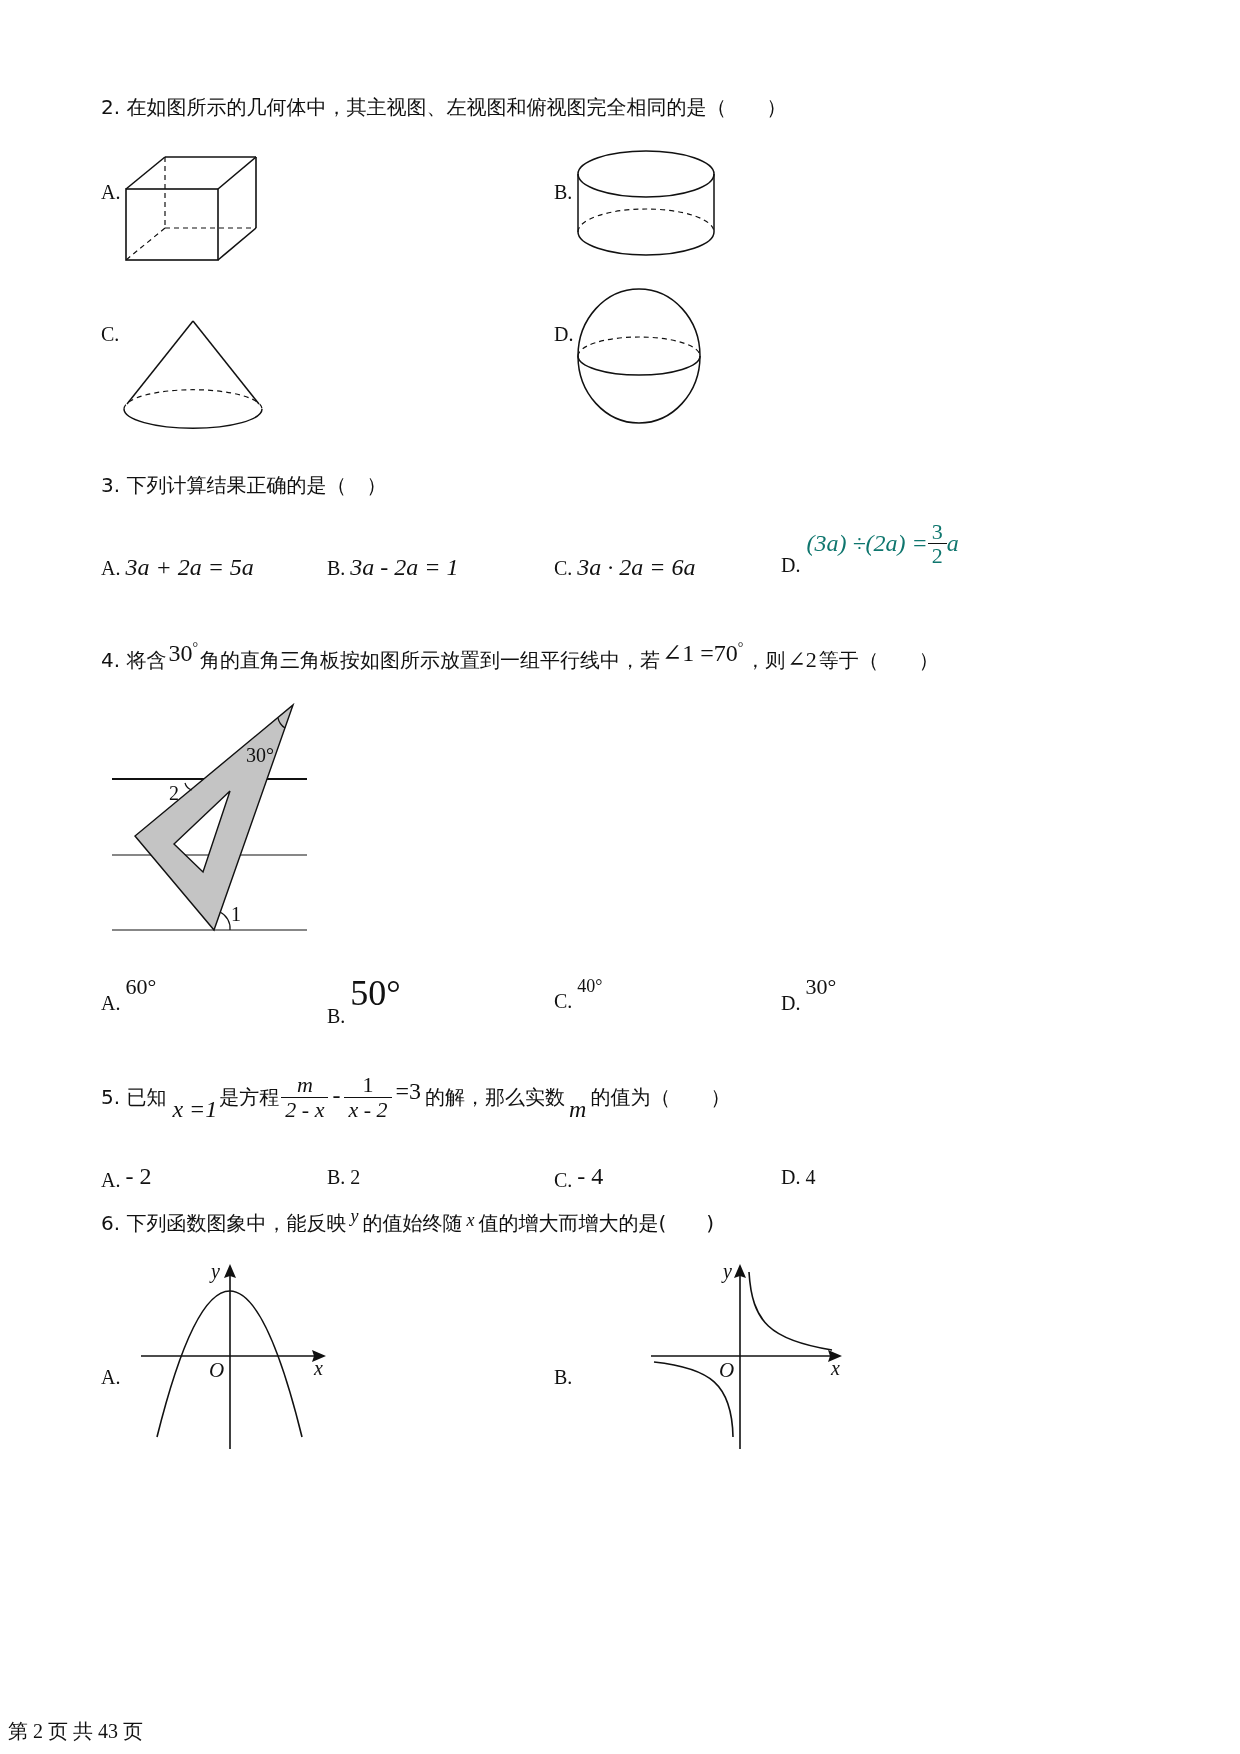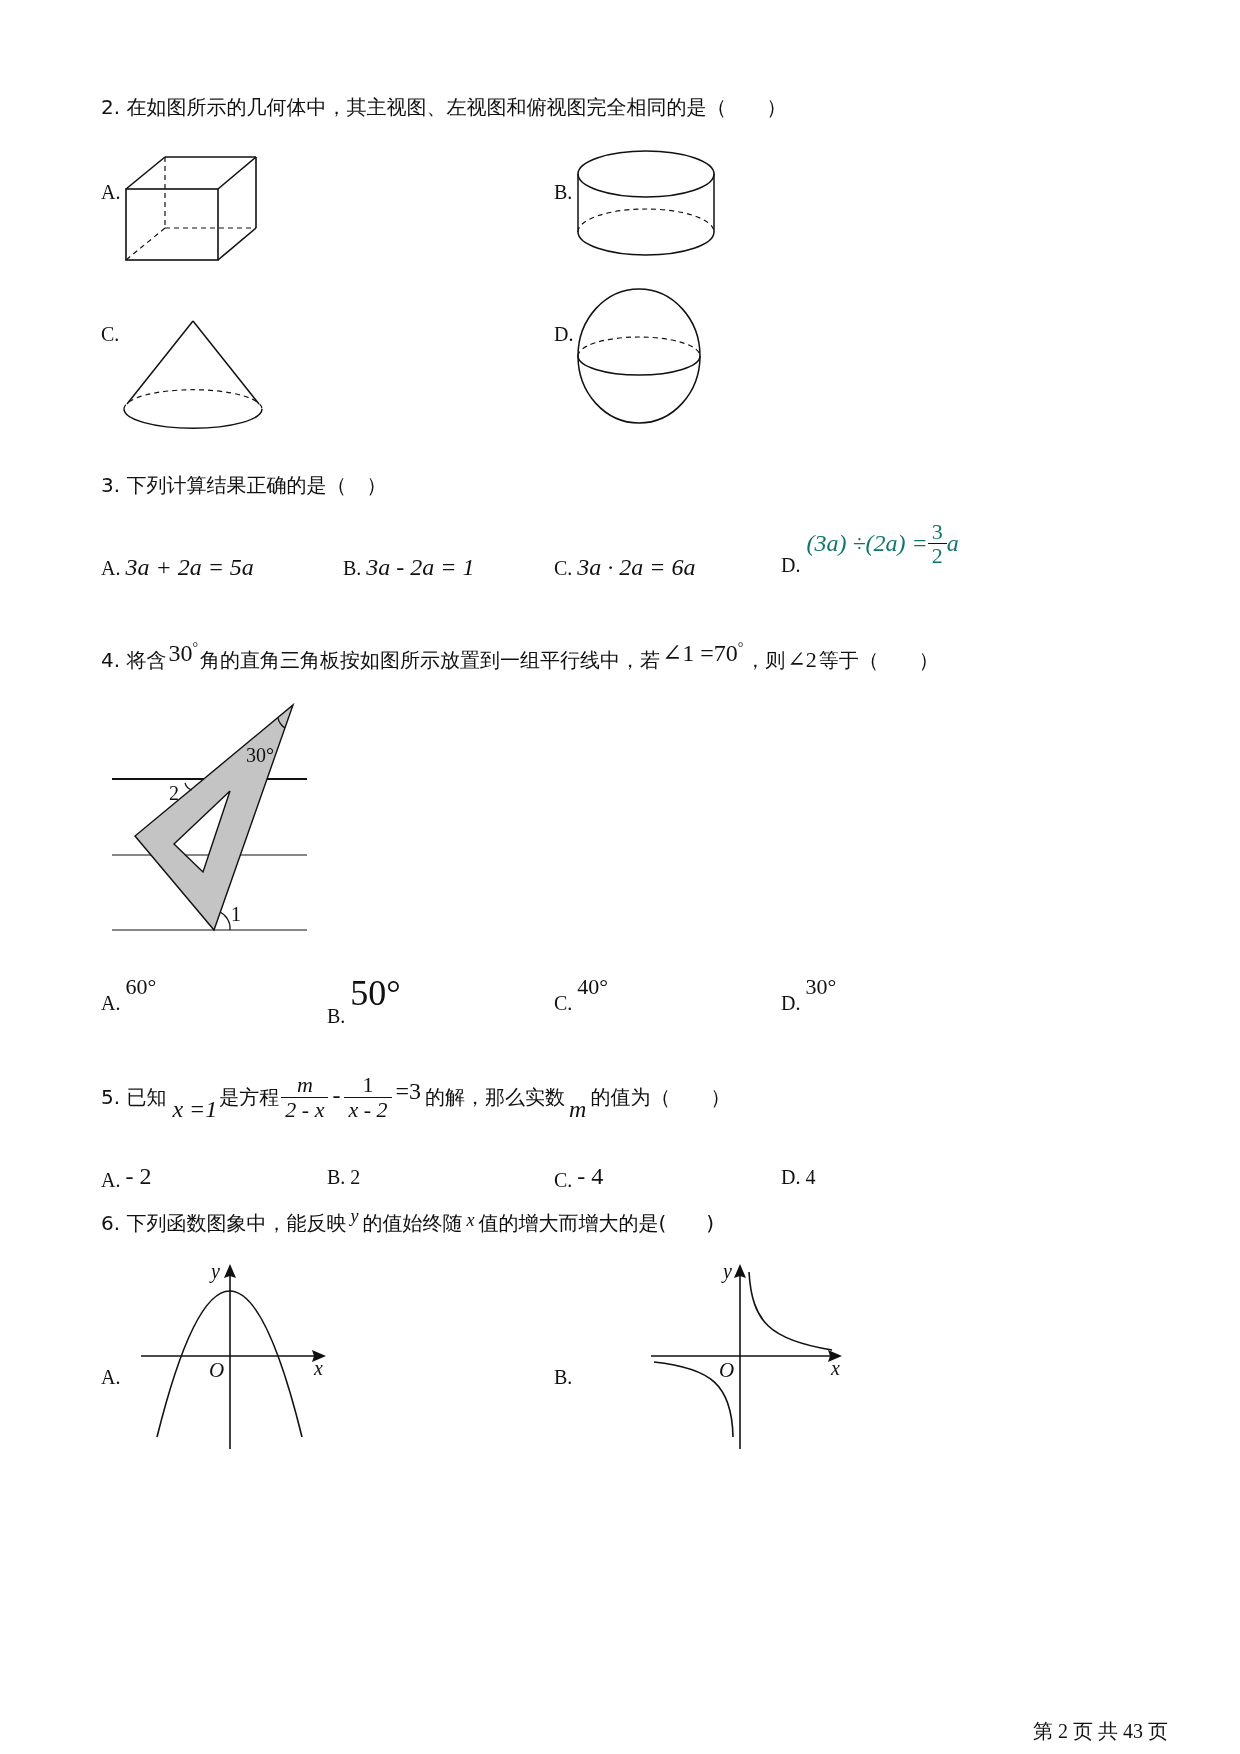--- a/index.html
+++ b/index.html
@@ -73,21 +73,21 @@
   </g>
   <path d="M578 356 A61 19 0 0 1 700 356" stroke="#111" stroke-width="1.2" fill="none" stroke-dasharray="5,4"></path>
 </svg>
 
 <div class="abs q" style="left:101px;top:472px;">3. 下列计算结果正确的是（　）</div>
 
 <div class="abs opt" style="left:101px;top:554px;">
   <span>A.</span>
   <span class="mathbig it">3a + 2a = 5a</span>
 </div>
-<div class="abs opt" style="left:343px;top:554px;">
+<div class="abs opt" style="left:327px;top:554px;">
   <span>B.</span>
   <span class="mathbig it">3a - 2a = 1</span>
 </div>
 <div class="abs opt" style="left:554px;top:554px;">
   <span>C.</span>
   <span class="mathbig it">3a · 2a = 6a</span>
 </div>
 <div class="abs opt" style="left:781px;top:520px;display:flex;align-items:flex-end;">
   <span style="margin-bottom:2px;">D.</span>
   <span style="display:inline-flex;align-items:center;margin-left:6px;color:#0f766e;margin-bottom:12px;">
@@ -130,21 +130,21 @@
 <div class="abs opt" style="left:101px;top:990px;">
   <span>A.</span>
   <span class="mathbig" style="position:relative;top:-16px;font-size:22px;">60°</span>
 </div>
 <div class="abs opt" style="left:327px;top:990px;">
   <span>B.</span>
   <span class="mathbig" style="position:relative;top:-18px;font-size:36px;">50°</span>
 </div>
 <div class="abs opt" style="left:554px;top:990px;">
   <span>C.</span>
-  <span class="mathbig" style="position:relative;top:-16px;font-size:22px;">40°</span>
+  <span class="mathbig" style="position:relative;top:-16px;font-size:18px;">40°</span>
 </div>
 <div class="abs opt" style="left:781px;top:990px;">
   <span>D.</span>
   <span class="mathbig" style="position:relative;top:-16px;font-size:22px;">30°</span>
 </div>
 
 <div class="abs q" style="left:101px;top:1072px;height:50px;display:flex;align-items:center;">
   <span>5. 已知</span>
   <span class="mathbig it" style="position:relative;top:12px;margin:0 2px 0 6px;">x =1</span>
   <span>是方程</span>
@@ -212,13 +212,13 @@
     <path d="M749 1272 C752 1322 770 1340 832 1350"></path>
     <path d="M654 1362 C710 1368 732 1384 733 1437"></path>
   </g>
   <polygon points="842,1356 828,1350 830,1356 828,1362" fill="#111"></polygon>
   <polygon points="740,1264 734,1278 740,1276 746,1278" fill="#111"></polygon>
   <text x="723" y="1278" font-family="Liberation Serif, serif" font-style="italic" font-size="20" fill="#111">y</text>
   <text x="831" y="1375" font-family="Liberation Serif, serif" font-style="italic" font-size="20" fill="#111">x</text>
   <text x="719" y="1377" font-family="Liberation Serif, serif" font-style="italic" font-size="21" fill="#111">O</text>
 </svg>
 
-<div class="abs footer" style="left:0;width:1168px;top:1718px;text-align:right;font-family:'Liberation Serif','DejaVu Serif',serif;">第 2 页 共 43 页</div>
+<div class="abs footer" style="left:0;width:1168px;top:1718px;text-align:left;font-family:'Liberation Serif','DejaVu Serif',serif;padding-left:8px;">第 2 页 共 43 页</div>
 
 </body></html>

